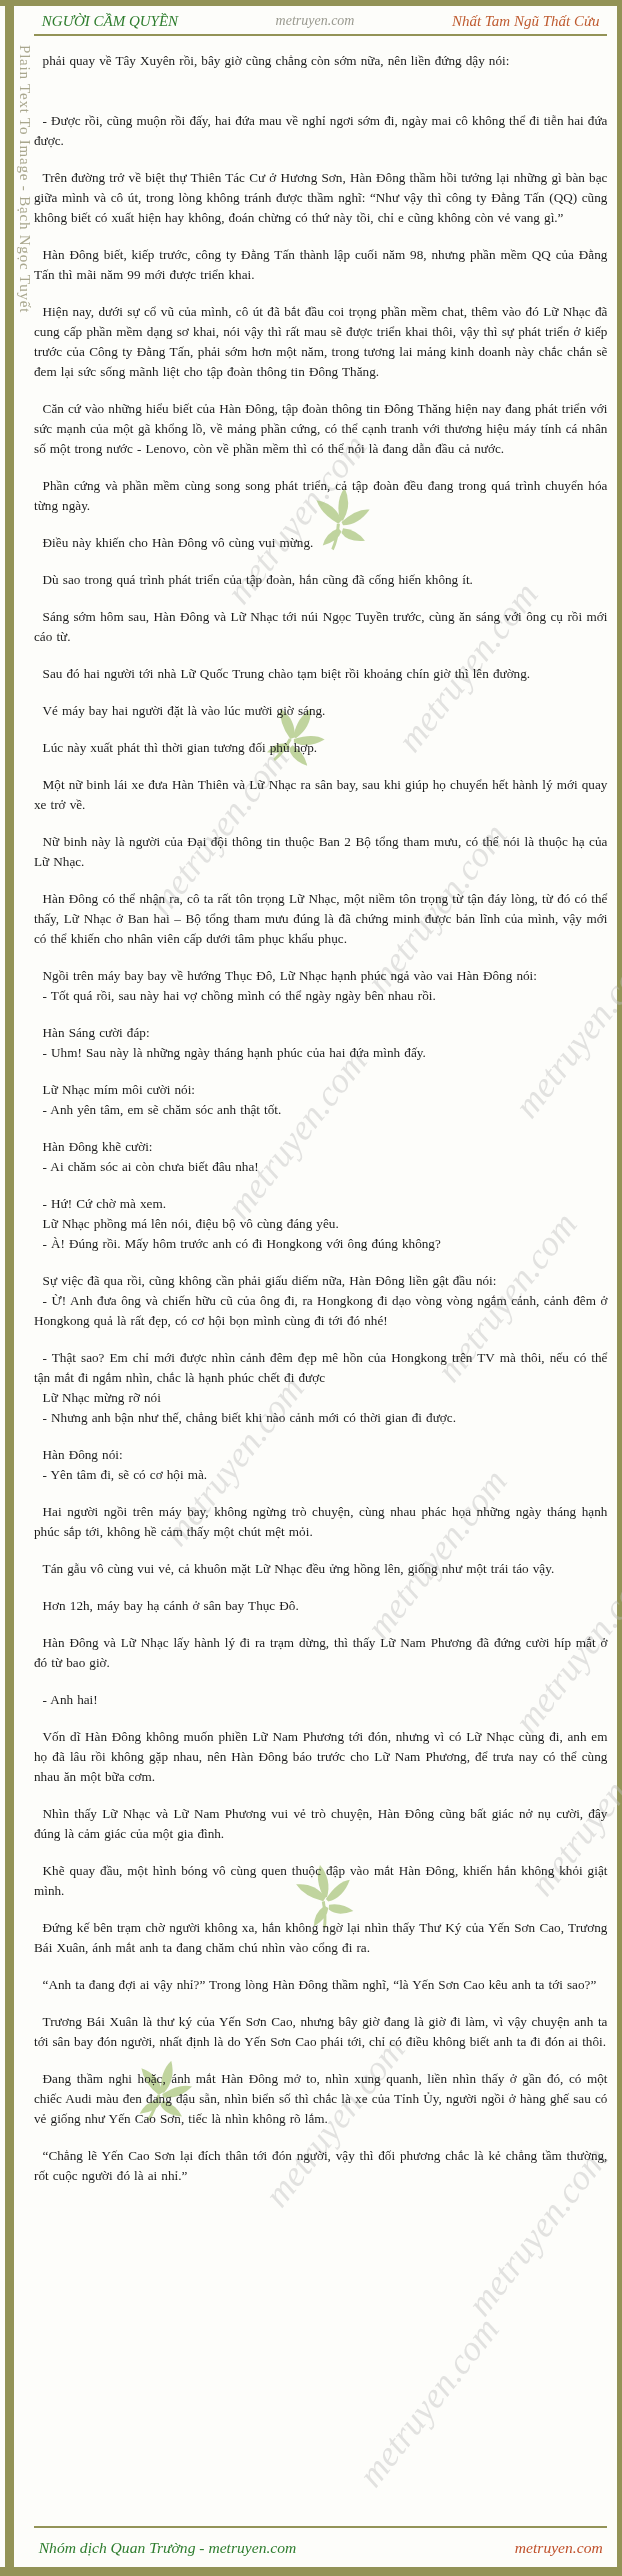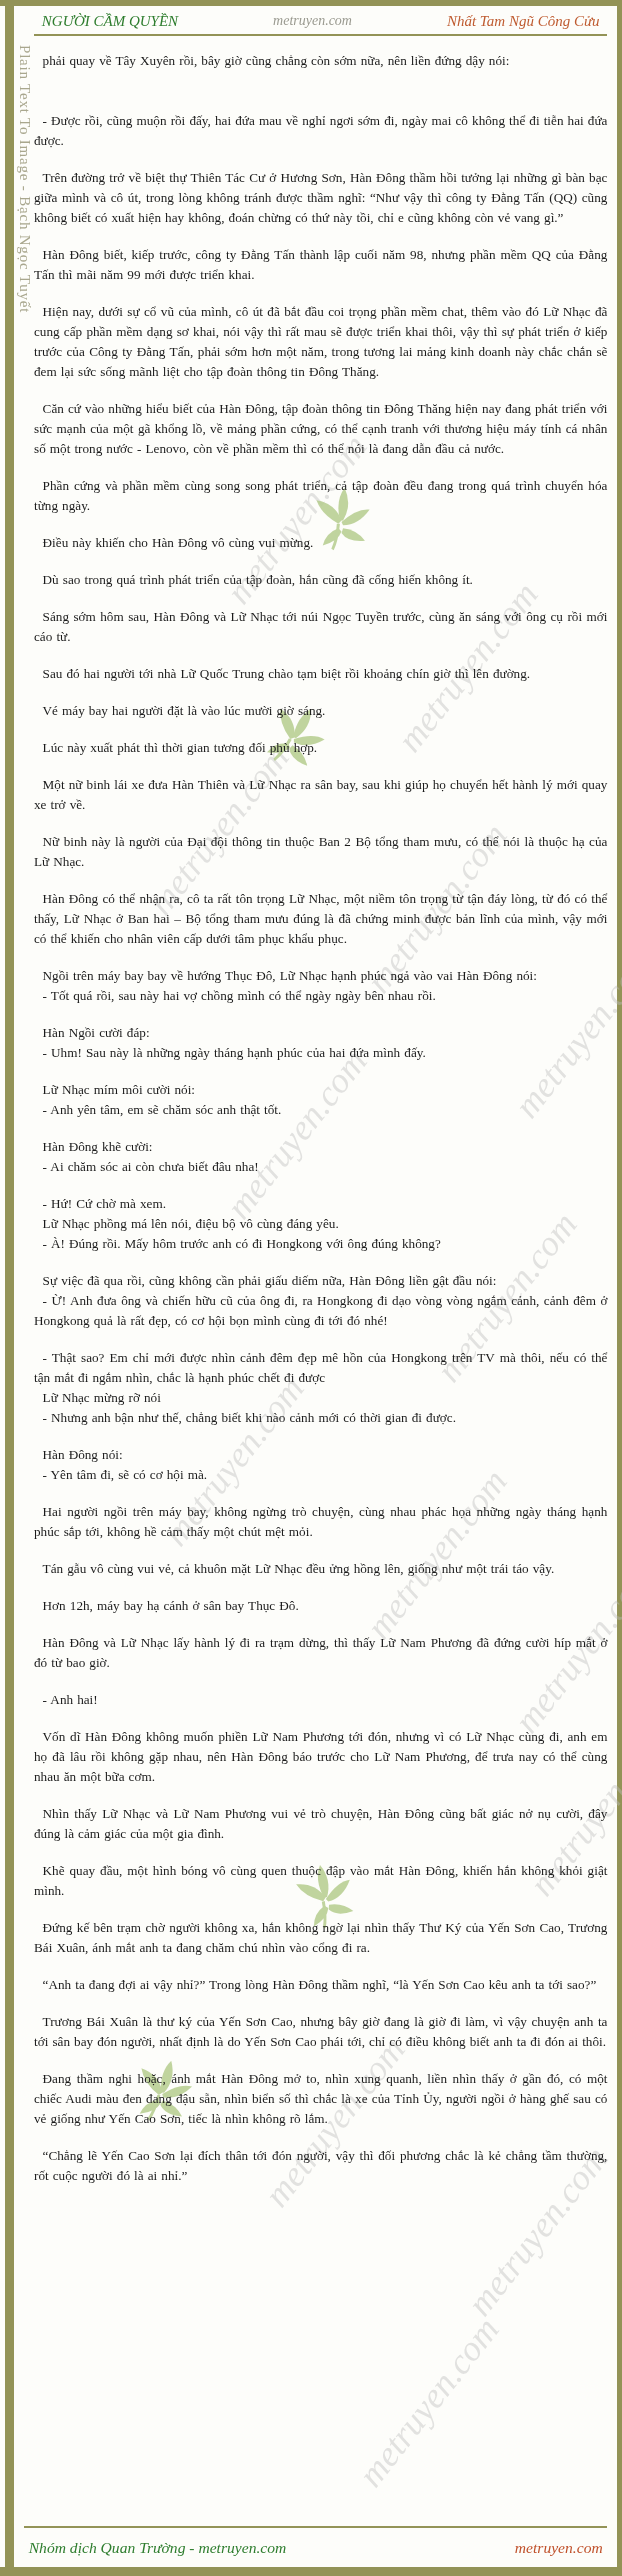--- a/index.html
+++ b/index.html
@@ -41,21 +41,21 @@
   
   .story{position:relative; padding-top:1.6px;}
   .block{margin:8px 0 17px 0;}
   .block.big-gap{margin-top:40px;}
   .block p{
     margin:0; font-size:13.2px; line-height:20px; text-align:justify;
     text-indent:8.6px; word-spacing:0.8px;
   }
 
   
-  .footer{position:absolute; left:24px; right:15.6px; bottom:15.6px; z-index:3;}
+  .footer{position:absolute; left:34px; right:15.6px; bottom:15.6px; z-index:3;}
   .footer-row{
     display:flex; justify-content:space-between; align-items:baseline;
     padding:6.2px 4.7px 3.1px 4.7px; font-style:italic; font-size:15.6px;
   }
   .footer-left{color:var(--footer-green);}
   .footer-right{color:var(--footer-red);}
 
   
   .wm-layer{position:absolute; inset:0; z-index:1; pointer-events:none; overflow:hidden;}
   .wm-text{
@@ -132,21 +132,21 @@
   <div class="frame-bottom"></div>
   <div class="frame-left"></div>
   <div class="frame-right"></div>
 
   <div class="side-label">Plain Text To Image - Bạch Ngọc Tuyết</div>
 
   <div class="page">
     <div class="header-row">
       <span class="header-title">NGƯỜI CẦM QUYỀN</span>
       <span class="header-site">metruyen.com</span>
-      <span class="header-chapter">Nhất Tam Ngũ Công Cửu</span>
+      <span class="header-chapter">Nhất Tam Ngũ Thất Cửu</span>
     </div>
     <hr class="rule">
 
     <div class="story" id="story">
         <div class="block">
           <p>phải quay về Tây Xuyên rồi, bây giờ cũng chẳng còn sớm nữa, nên liền đứng dậy nói:</p>
         </div>
         <div class="block big-gap">
           <p>- Được rồi, cũng muộn rồi đấy, hai đứa mau về nghỉ ngơi sớm đi, ngày mai cô không thể đi tiễn hai đứa được.</p>
         </div>
@@ -190,21 +190,21 @@
           <p>Nữ binh này là người của Đại đội thông tin thuộc Ban 2 Bộ tổng tham mưu, có thể nói là thuộc hạ của Lữ Nhạc.</p>
         </div>
         <div class="block">
           <p>Hàn Đông có thể nhận ra, cô ta rất tôn trọng Lữ Nhạc, một niềm tôn trọng từ tận đáy lòng, từ đó có thể thấy, Lữ Nhạc ở Ban hai – Bộ tổng tham mưu đúng là đã chứng minh được bản lĩnh của mình, vậy mới có thể khiến cho nhân viên cấp dưới tâm phục khẩu phục.</p>
         </div>
         <div class="block">
           <p>Ngồi trên máy bay bay về hướng Thục Đô, Lữ Nhạc hạnh phúc ngả vào vai Hàn Đông nói:</p>
           <p>- Tốt quá rồi, sau này hai vợ chồng mình có thể ngày ngày bên nhau rồi.</p>
         </div>
         <div class="block">
-          <p>Hàn Ngồi cười đáp:</p>
+          <p>Hàn Sáng cười đáp:</p>
           <p>- Uhm! Sau này là những ngày tháng hạnh phúc của hai đứa mình đấy.</p>
         </div>
         <div class="block">
           <p>Lữ Nhạc mím môi cười nói:</p>
           <p>- Anh yên tâm, em sẽ chăm sóc anh thật tốt.</p>
         </div>
         <div class="block">
           <p>Hàn Đông khẽ cười:</p>
           <p>- Ai chăm sóc ai còn chưa biết đâu nha!</p>
         </div>

